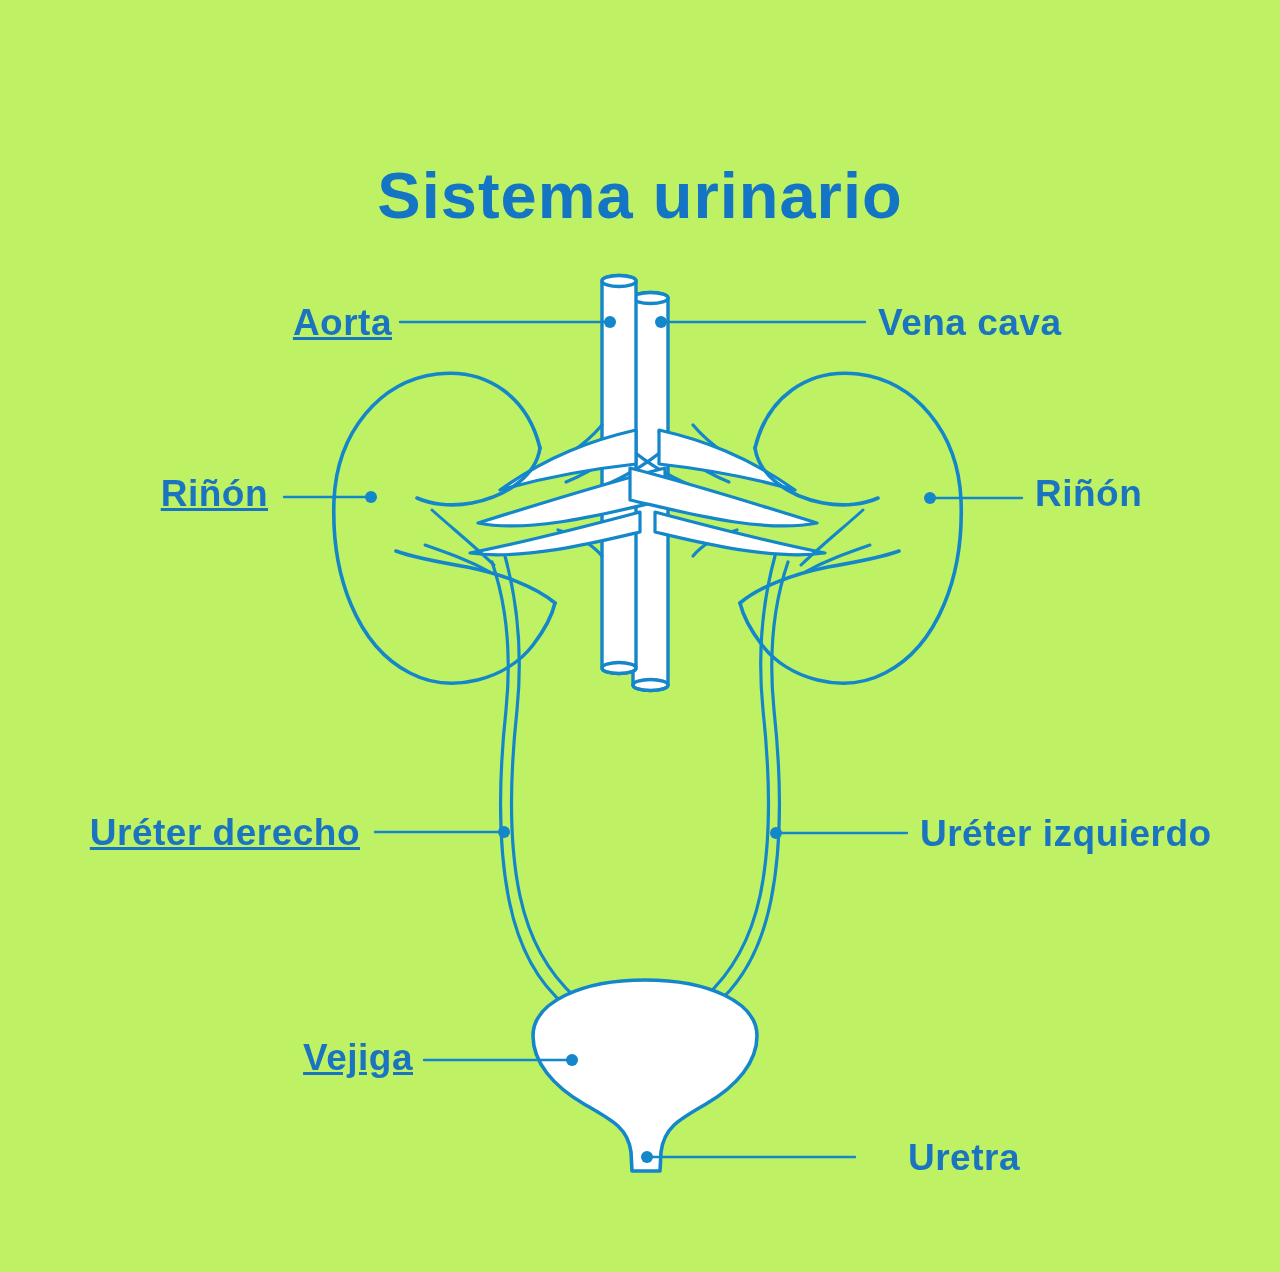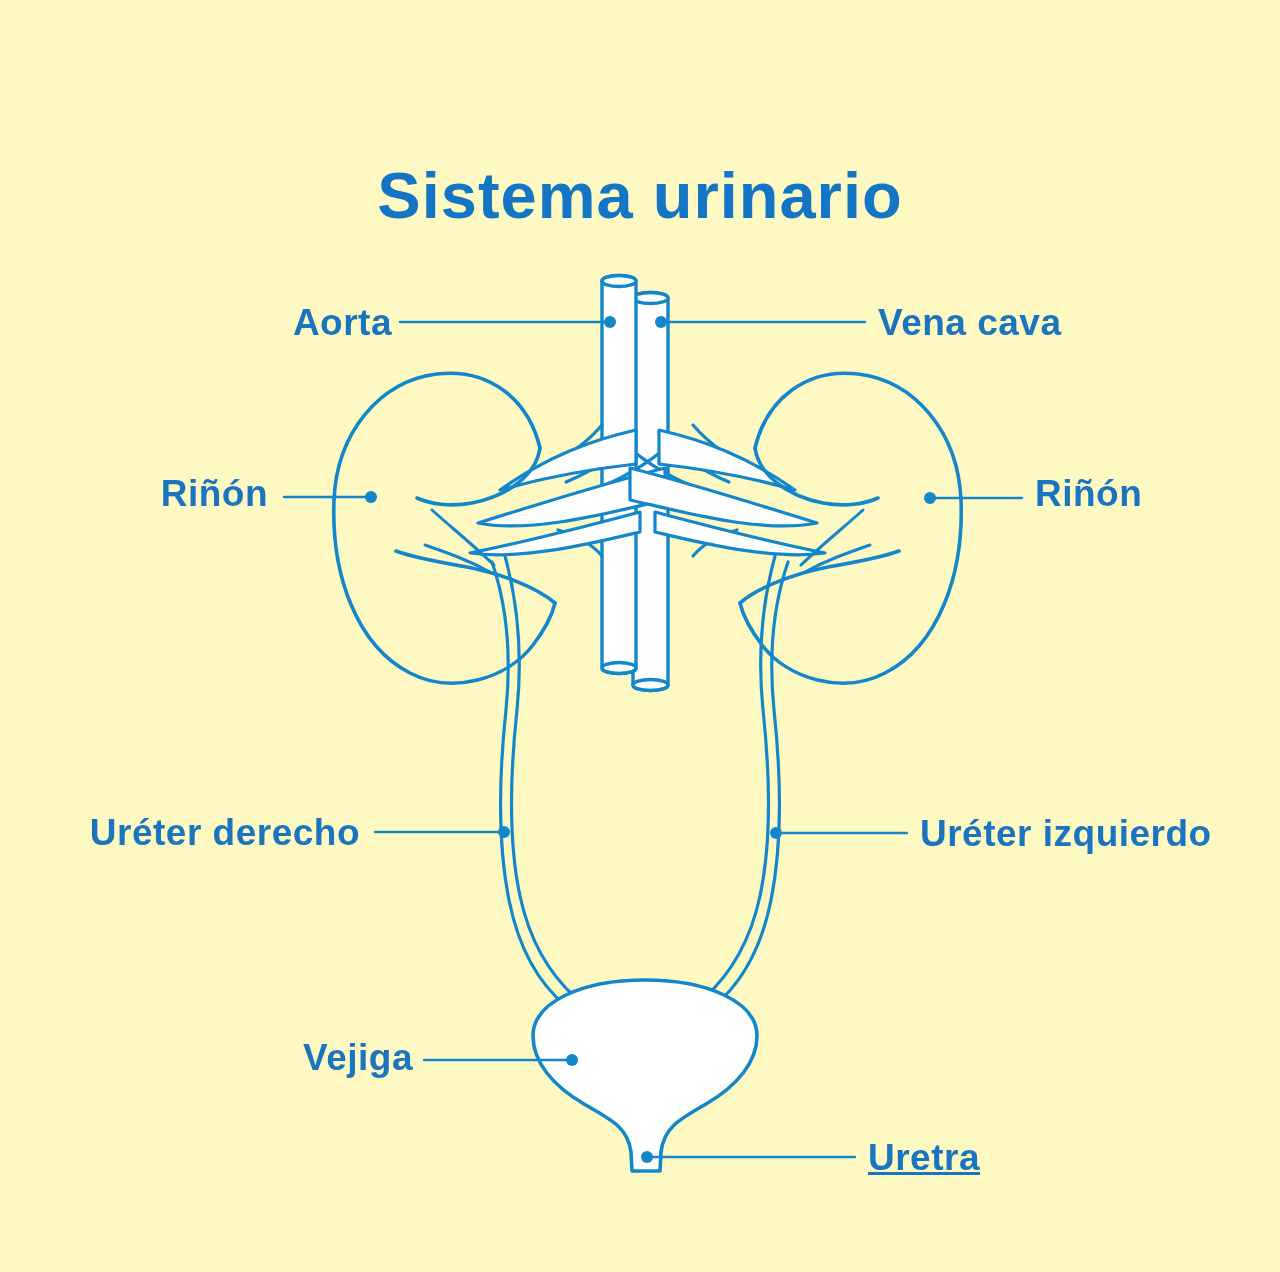--- a/index.html
+++ b/index.html
@@ -5,21 +5,21 @@
   html, body {
     margin: 0;
     padding: 0;
     background: #ffffff;
     font-family: "Liberation Sans", sans-serif;
   }
   .stage {
     position: relative;
     width: 1280px;
     height: 1272px;
-    background: #fef9c3;
+    background: #bef264;
     overflow: hidden;
   }
   svg.art {
     position: absolute;
     left: 0;
     top: 0;
   }
   .page-title {
     position: absolute;
     left: 0;
@@ -33,30 +33,30 @@
   }
   .diagram-label {
     position: absolute;
     font-size: 37px;
     font-weight: 700;
     letter-spacing: 0.5px;
     color: #1b74bf;
     line-height: 47px;
     white-space: nowrap;
   }
-  .align-right { text-align: center; }
+  .align-right { text-align: center; text-decoration: underline; }
   .align-left  { text-align: center; }
   .lbl-aorta        { top: 299px;  right: 888px; }
   .lbl-vena-cava    { top: 299px;  left: 878px;  }
   .lbl-kidney-right { top: 470px;  right: 1012px; }
   .lbl-kidney-left  { top: 470px;  left: 1035px; }
   .lbl-ureter-right { top: 809px;  right: 920px; }
   .lbl-ureter-left  { top: 810px;  left: 920px;  }
   .lbl-bladder      { top: 1034px; right: 867px; }
-  .lbl-urethra      { top: 1134px; left: 868px; text-decoration: underline;  }
+  .lbl-urethra      { top: 1134px; left: 908px;  }
 </style>
 </head>
 <body>
 
 <div class="stage">
 
   <svg class="art" width="1280" height="1272" viewBox="0 0 1280 1272" fill="none" stroke-linecap="round" stroke-linejoin="round">
 
     <g stroke="#1486ca" stroke-width="3.4">
       <path d="M633,298 C633,290.5 668,290.5 668,298 L668,685 C668,692.5 633,692.5 633,685 Z" fill="#ffffff"></path>

